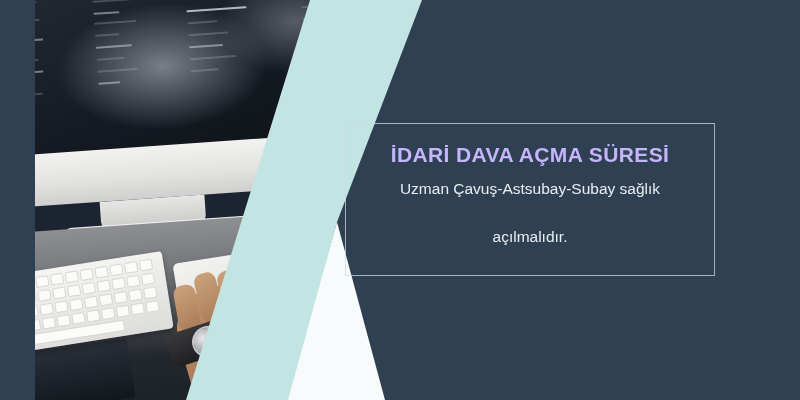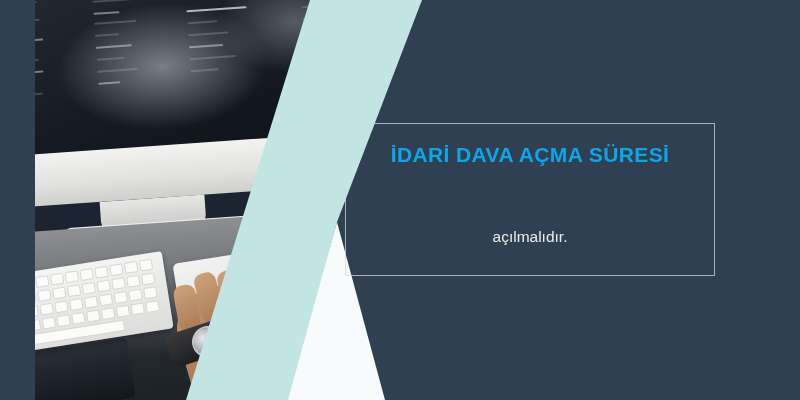--- a/index.html
+++ b/index.html
@@ -235,21 +235,21 @@
     width: 370px;
     height: 153px;
     display: flex;
     flex-direction: column;
     align-items: center;
     justify-content: flex-start;
     padding-top: 20px;
     box-sizing: border-box;
   }
   #headline {
-    color: #0ea5e9;
+    color: #c4b5fd;
     font-size: 21px;
     font-weight: bold;
     letter-spacing: .4px;
     text-align: center;
     margin: 0 0 10px 0;
     white-space: nowrap;
   }
   #subline {
     color: #e8edf2;
     font-size: 15.5px;
@@ -396,19 +396,19 @@
     <polygon points="310,0 422,0 337,222 290,400 186,400" fill="#c2e4e2"></polygon>
 
     <polygon points="337,222 385,400 288,400" fill="#f8fbfb"></polygon>
   </svg>
 
   <div id="text-frame"></div>
 
   <div id="text-content">
     <h1 id="headline">İDARİ DAVA AÇMA SÜRESİ</h1>
     <p id="subline">
-      <br>
+      <span>Uzman Çavuş-Astsubay-Subay sağlık</span><br>
       <br>
       <span>açılmalıdır.</span>
     </p>
   </div>
 
 </div>
 
 </body></html>

